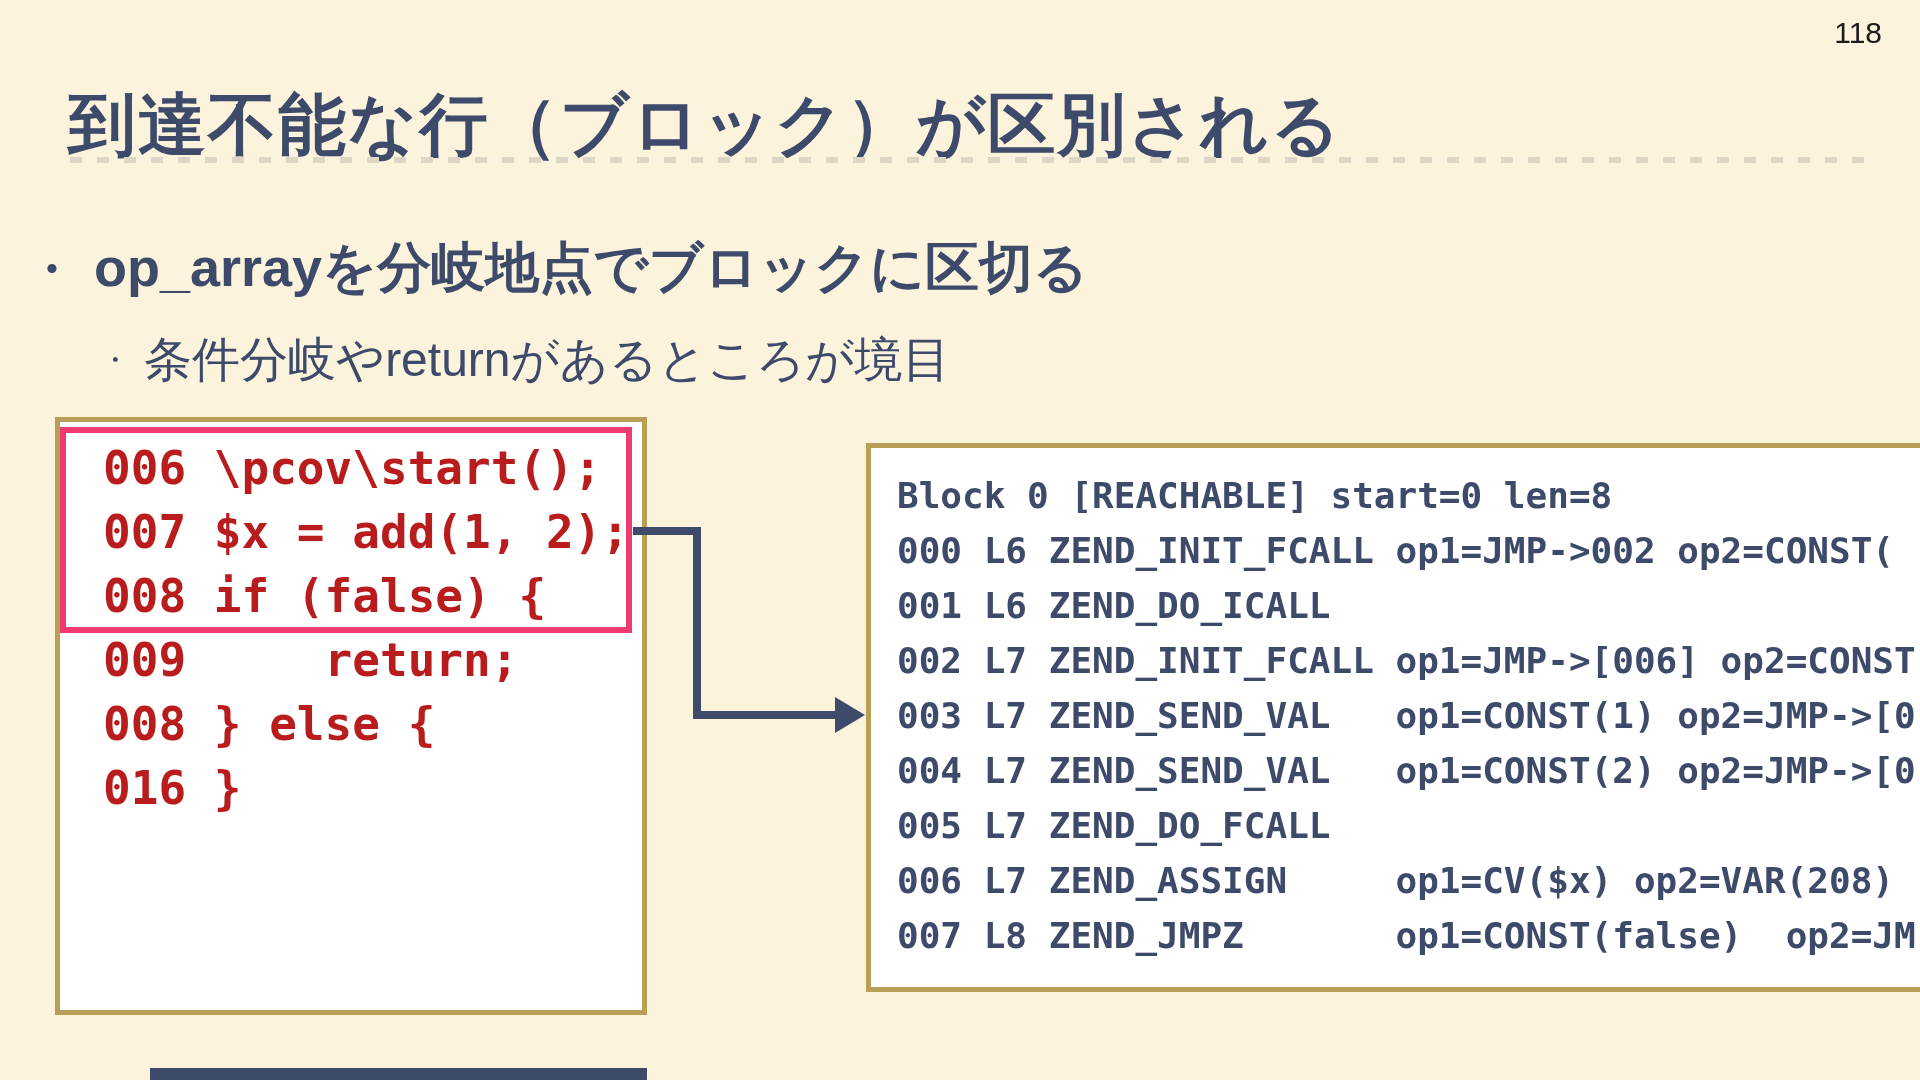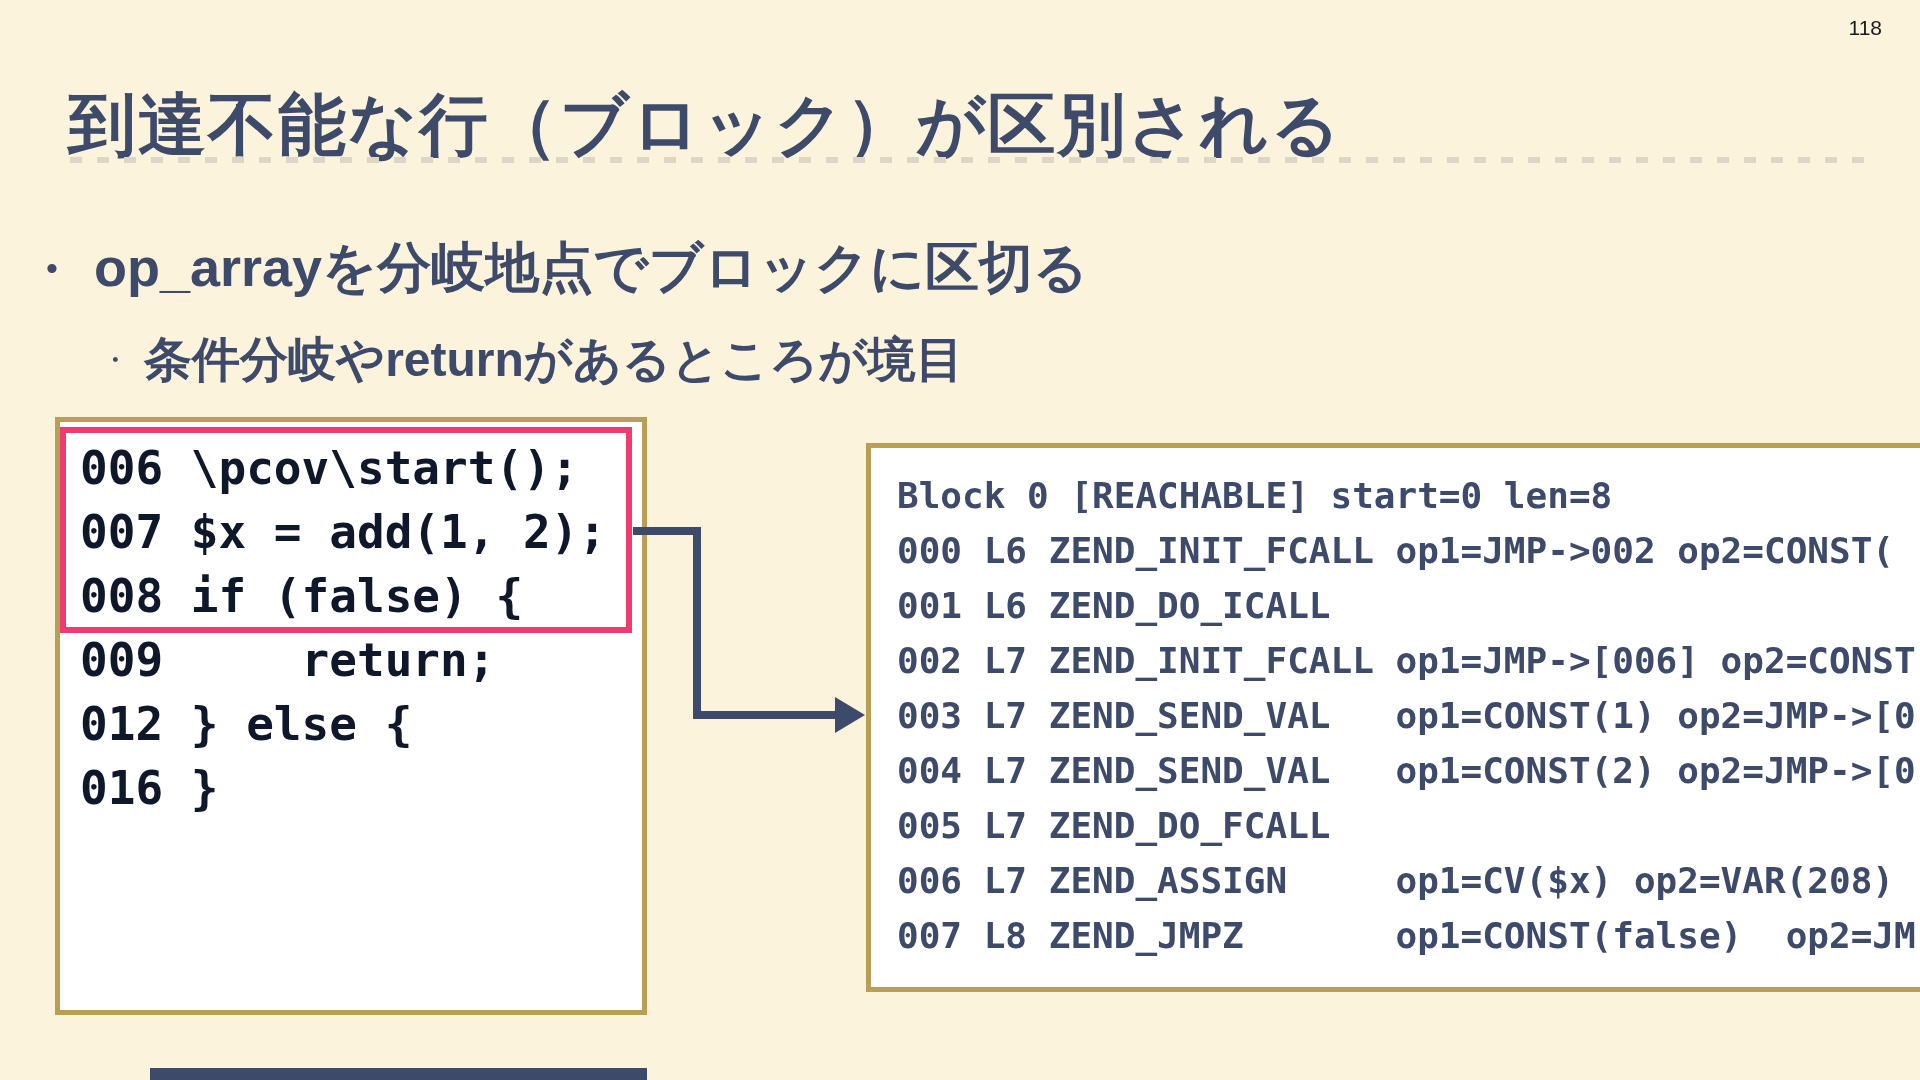--- a/index.html
+++ b/index.html
@@ -12,21 +12,21 @@
     position: relative;
     width: 1920px;
     height: 1080px;
     background: #fcf3dd;
     overflow: hidden;
   }
   .page-number {
     position: absolute;
     top: 16px;
     right: 38px;
-    font-size: 21px;
+    font-size: 30px;
     color: #1b1b1b;
     font-family: "Liberation Sans", "DejaVu Sans", sans-serif;
     text-align: right;
   }
   .slide-title {
     position: absolute;
     left: 68px;
     top: 34px;
     font-size: 68px;
     font-weight: 800;
@@ -70,42 +70,43 @@
     align-items: center;
     color: #3e4a6a;
     white-space: nowrap;
   }
   .bullet-2 .marker {
     font-size: 30px;
     margin-right: 14px;
   }
   .bullet-2 .text {
     font-size: 48px;
-    font-weight: 700;
+    font-weight: 400;
   }
   .code-panel {
     position: absolute;
     background: #ffffff;
     border: 5px solid #b99e55;
     box-sizing: border-box;
   }
   .source-panel {
     left: 55px;
     top: 417px;
     width: 592px;
     height: 598px;
     padding: 14px 0 0 20px;
   }
   .source-panel .code-line {
     font-family: "DejaVu Sans Mono", "Liberation Mono", monospace;
     font-weight: bold;
     font-size: 46px;
     line-height: 64px;
-    color: #0f172a;
+    color: #b91c1c;
     white-space: pre;
+    margin-left: 23px;
   }
   .opcode-panel {
     left: 866px;
     top: 443px;
     width: 1120px;
     height: 549px;
     padding: 20px 0 0 26px;
   }
   .opcode-panel .code-line {
     font-family: "DejaVu Sans Mono", "Liberation Mono", monospace;
@@ -173,21 +174,21 @@
   <div class="bullet-2">
     <span class="marker">・</span>
     <span class="text">条件分岐やreturnがあるところが境目</span>
   </div>
 
   <div class="code-panel source-panel">
     <div class="code-line">006 \pcov\start();</div>
     <div class="code-line">007 $x = add(1, 2);</div>
     <div class="code-line">008 if (false) {</div>
     <div class="code-line">009     return;</div>
-    <div class="code-line">012 } else {</div>
+    <div class="code-line">008 } else {</div>
     <div class="code-line">016 }</div>
   </div>
 
   <div class="highlight-box"></div>
 
   <div class="arrow-seg arrow-h1"></div>
   <div class="arrow-seg arrow-v"></div>
   <div class="arrow-seg arrow-h2"></div>
   <div class="arrow-head"></div>
 

